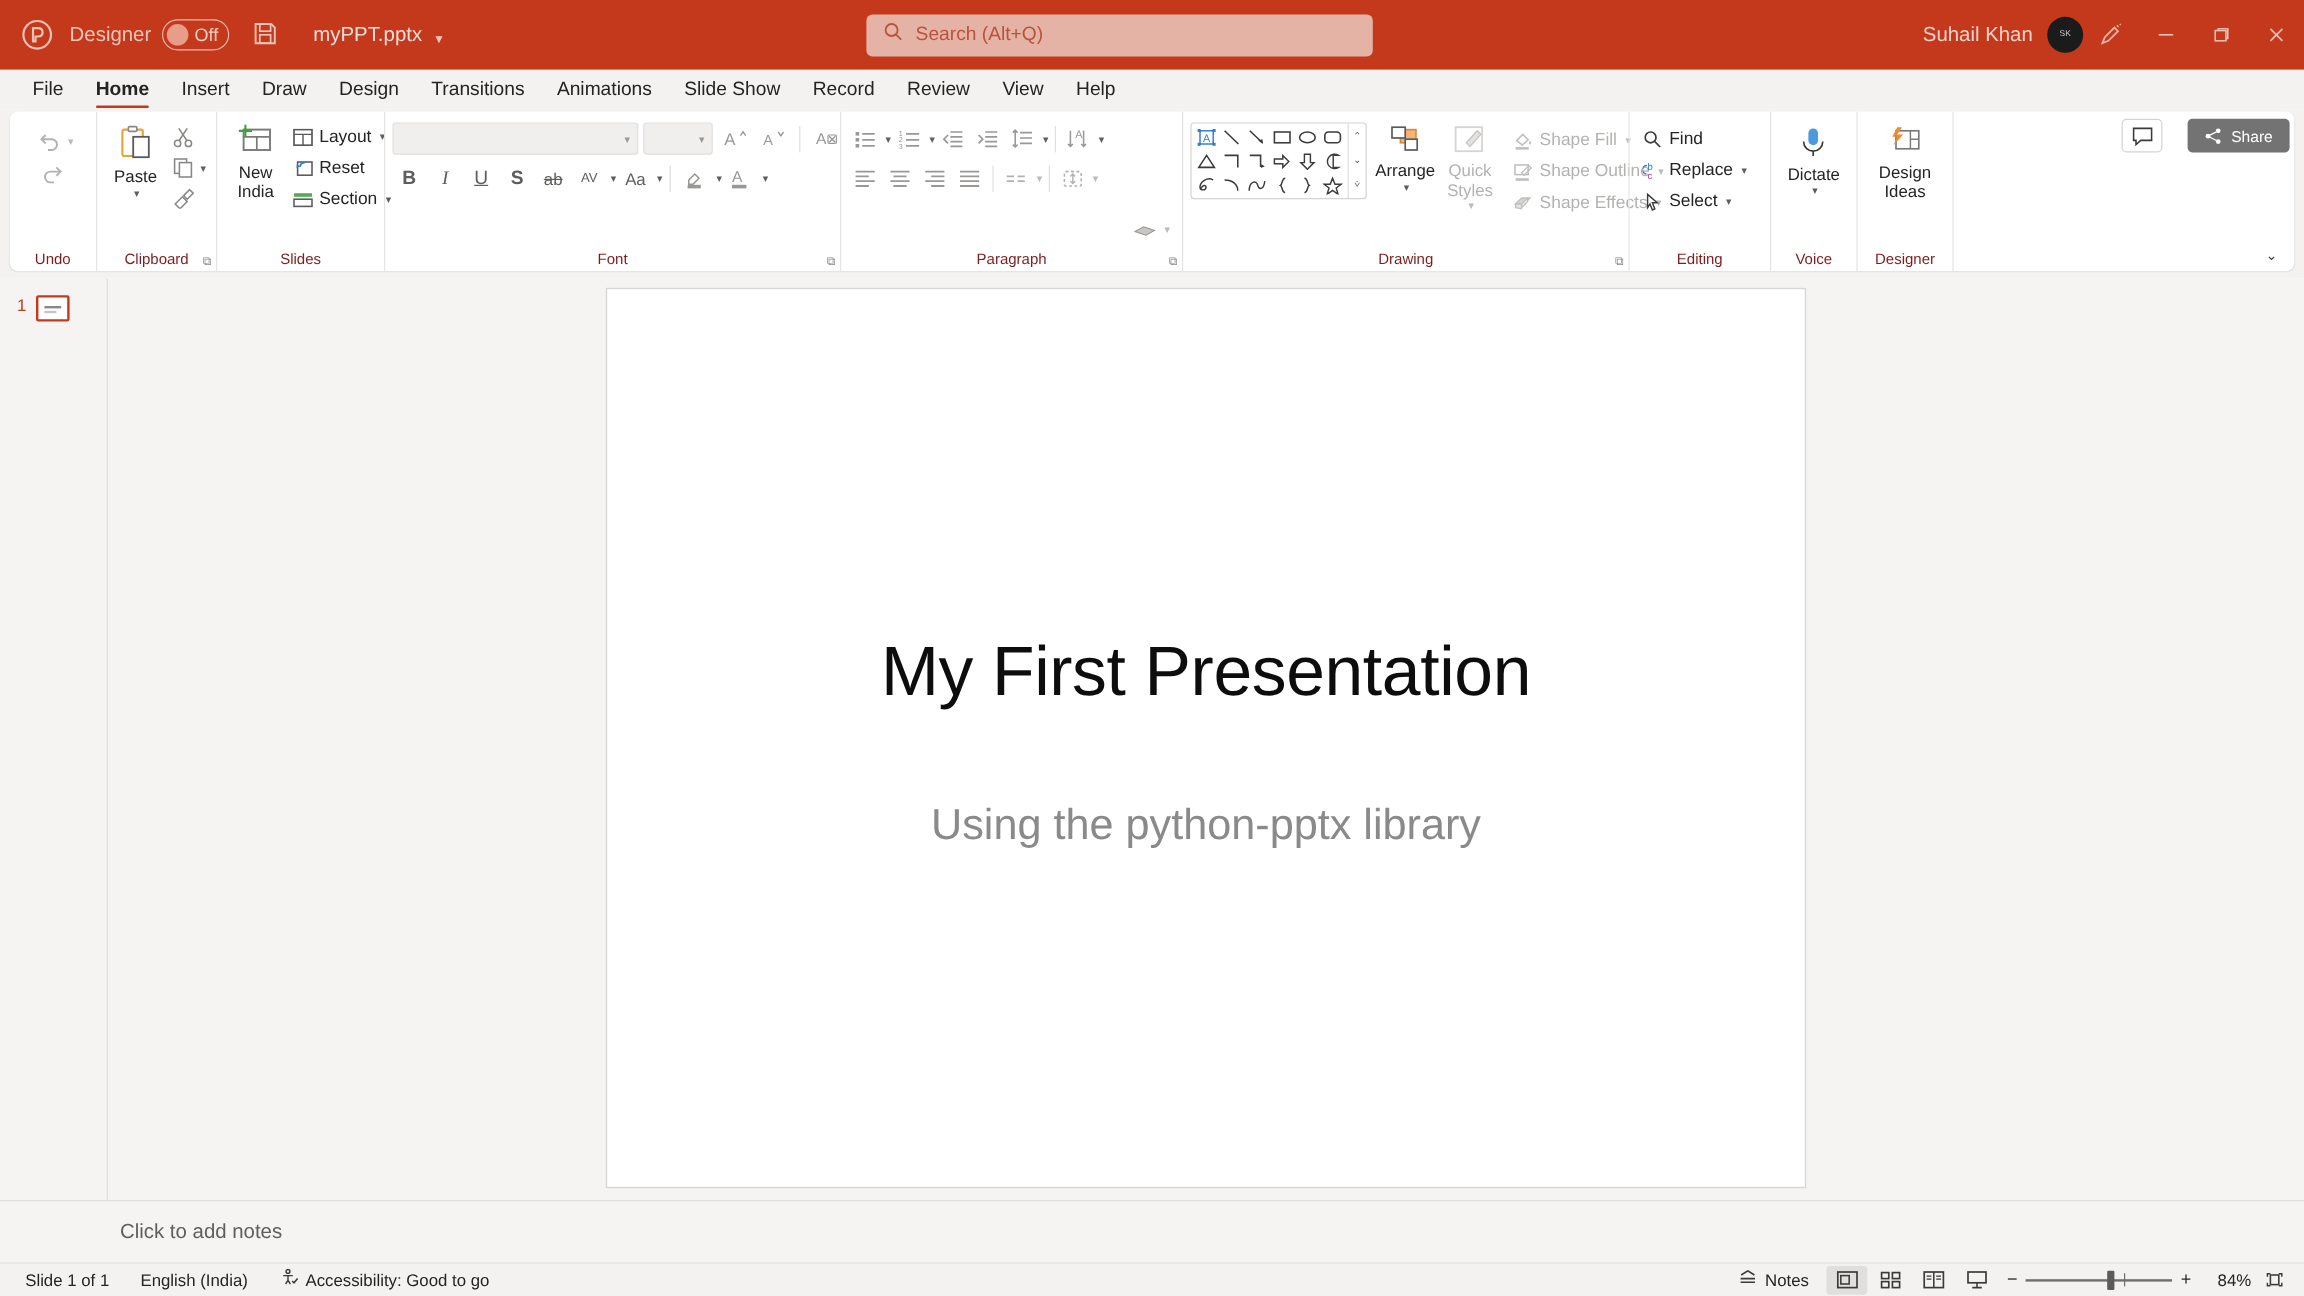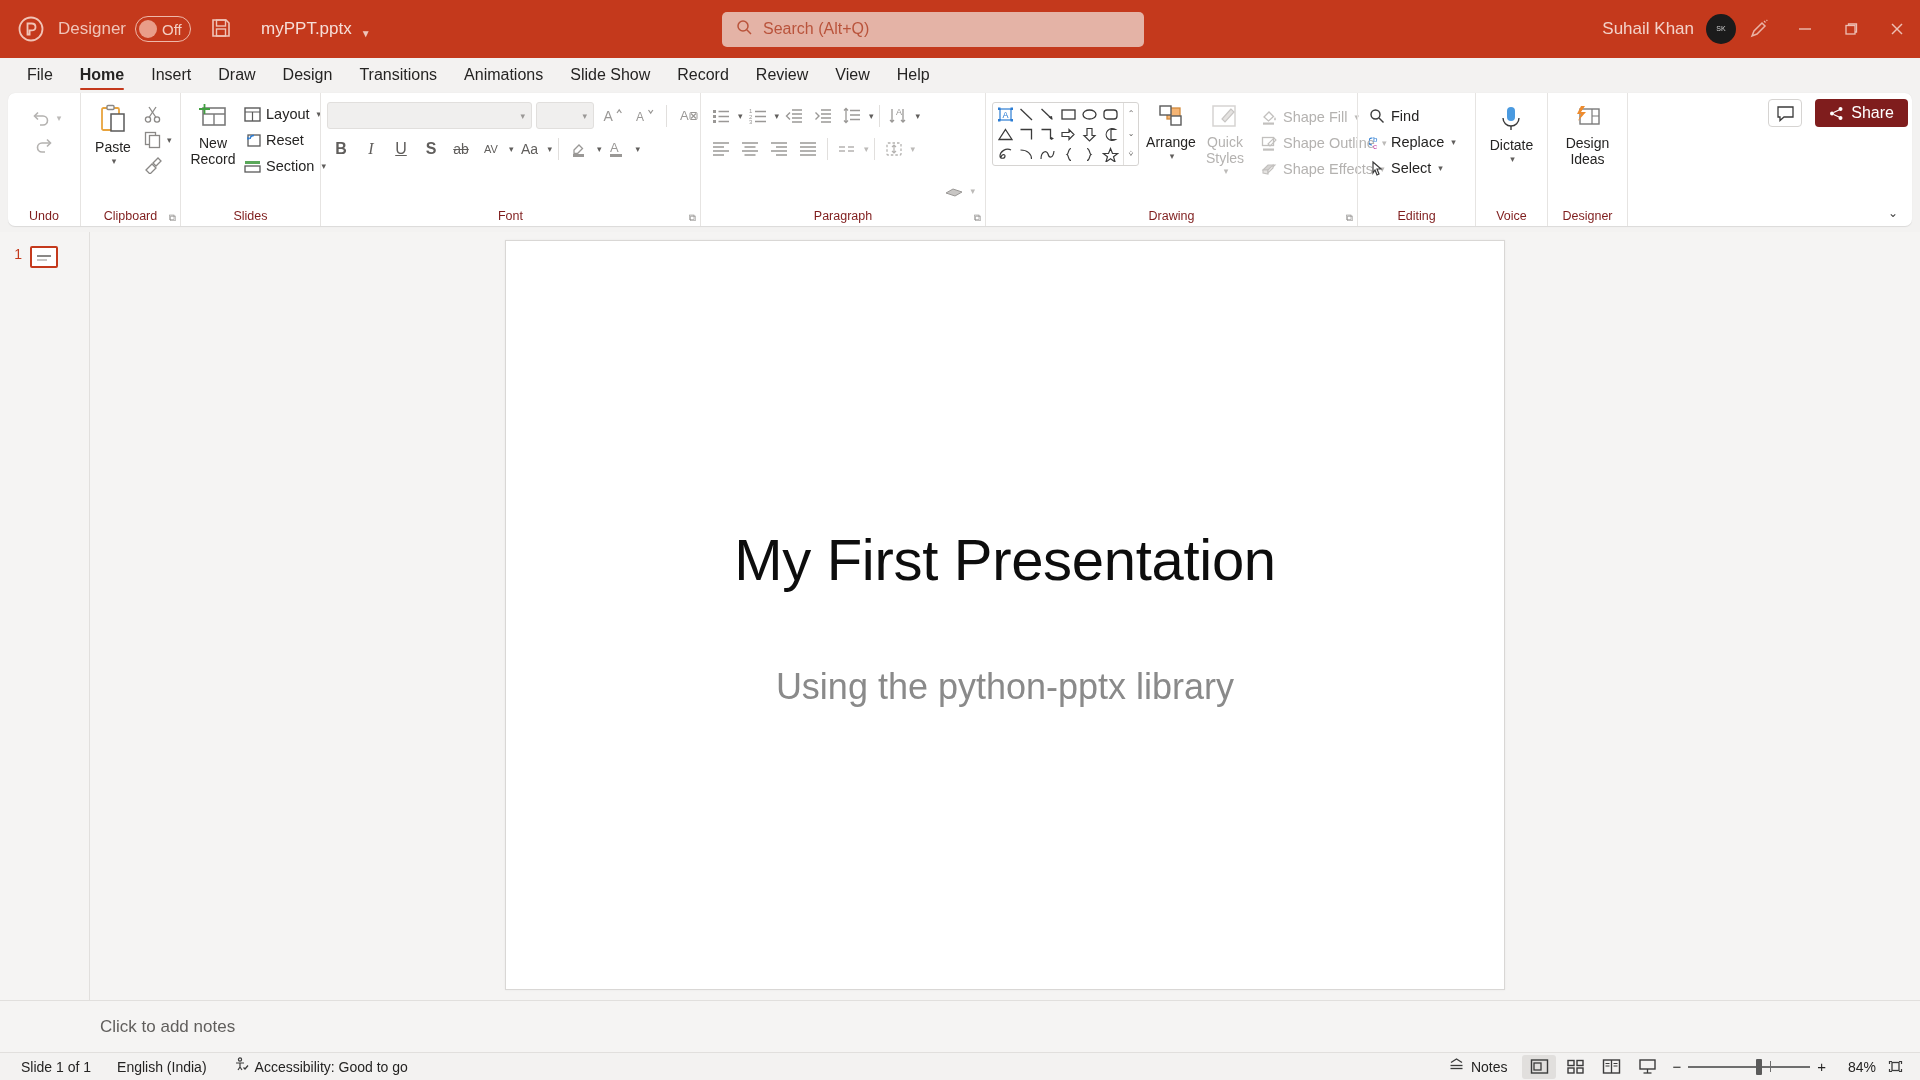--- a/index.html
+++ b/index.html
@@ -118,21 +118,21 @@
   }
   .collapse-rib { position: absolute; right: 14px; bottom: 6px; font-size: 12px; color: #444; }
 
   .comment-btn {
     position: absolute; right: 118px; top: 8px; width: 34px; height: 28px;
     border: 1px solid #d6d4d2; border-radius: 4px; background:#fff;
     display: flex; align-items: center; justify-content: center;
   }
   .share-btn {
     position: absolute; right: 12px; top: 8px; height: 28px; padding: 0 14px;
-    background: #7f1d1d; color: #fff; border-radius: 4px; font-size: 16px;
+    background: #737373; color: #fff; border-radius: 4px; font-size: 13px;
     display: flex; align-items: center; gap: 7px;
   }
 
   
   .main { flex: 1; display: flex; background: #f5f4f3; min-height: 0; }
   .thumbpane {
     width: 90px; background: #f5f4f3; border-right: 1px solid #e1dfdd;
     padding-top: 14px; display: flex; flex-direction: column; align-items: flex-start;
   }
   .thumb-row { display: flex; align-items: flex-start; gap: 8px; padding-left: 10px; }
@@ -342,21 +342,21 @@
       <div class="group-body">
         <div class="btn-big" style="margin-top:2px;">
           <svg width="32" height="30" viewBox="0 0 32 30">
               <rect x="6" y="5" width="22" height="17" fill="none" stroke="#7a7a7a" stroke-width="1.6"></rect>
               <line x1="6" y1="11" x2="28" y2="11" stroke="#7a7a7a" stroke-width="1.4"></line>
               <line x1="17" y1="11" x2="17" y2="22" stroke="#7a7a7a" stroke-width="1.4"></line>
               <line x1="7" y1="6" x2="13" y2="6" stroke="#4a9a4a" stroke-width="0"></line>
               <line x1="2" y1="6" x2="13" y2="6" stroke="#41a041" stroke-width="1.8"></line>
               <line x1="7.5" y1="1" x2="7.5" y2="11" stroke="#41a041" stroke-width="1.8"></line>
             </svg>
-          <span class="lbl">New Record</span>
+          <span class="lbl">New India</span>
         </div>
         <div class="col" style="margin-top:3px;">
           <div class="btn-sm">
             <span class="ico">
               <svg width="17" height="15" viewBox="0 0 17 15">
                   <rect x="1" y="1" width="15" height="13" fill="none" stroke="#5a5a5a" stroke-width="1.4"></rect>
                   <line x1="1" y1="5" x2="16" y2="5" stroke="#5a5a5a" stroke-width="1.2"></line>
                   <line x1="8.5" y1="5" x2="8.5" y2="14" stroke="#5a5a5a" stroke-width="1.2"></line>
                 </svg>
             </span>

